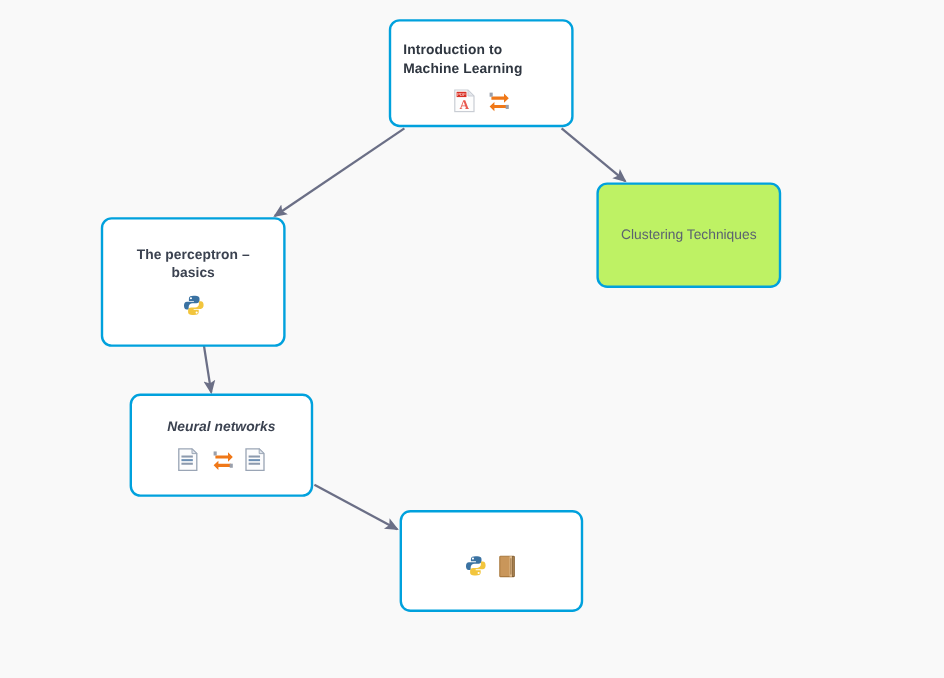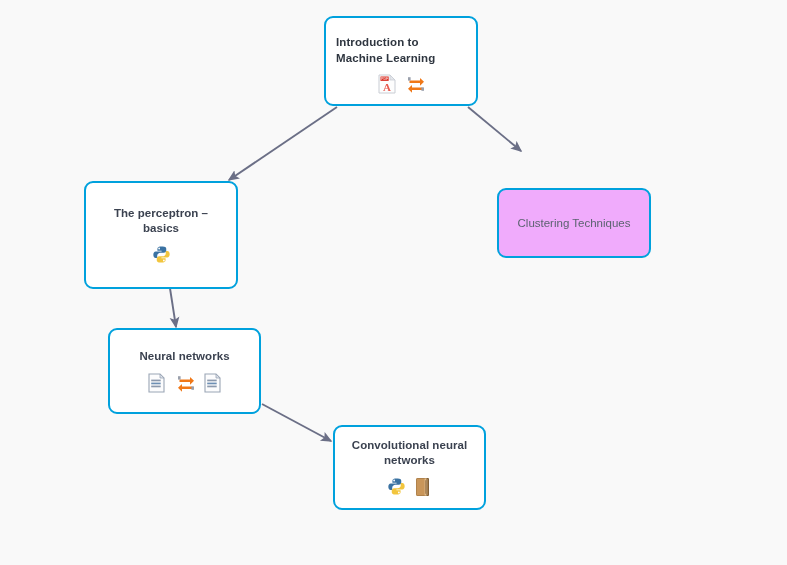--- a/index.html
+++ b/index.html
@@ -145,21 +145,21 @@
             <path d="M3.5 6.5 h10.5 v-2.6 l4 3.9 -4 3.9 v-2.6 h-10.5 z" fill="#f07818"></path>
             <path d="M16.5 13.5 h-10.5 v-2.6 l-4 3.9 4 3.9 v-2.6 h10.5 z" fill="#f07818"></path>
             <rect x="2" y="3.2" width="2.6" height="3.4" fill="#9aa0ac"></rect>
             <rect x="15.4" y="13.4" width="2.6" height="3.4" fill="#9aa0ac"></rect>
           </svg>
         </span>
       </div>
     </div>
   </div>
 
-  <div class="node align-plain" style="left: 497px; top: 152px; width: 154px; height: 70px; border-color: rgb(0, 161, 221); background: #f0abfc; margin-top: 36px;">
+  <div class="node align-plain" style="left: 497px; top: 152px; width: 154px; height: 88px; border-color: rgb(0, 161, 221); background: #bef264;">
     <div class="node-body">
       <div class="node-title">Clustering Techniques</div>
     </div>
   </div>
 
   <div class="node align-center" style="left: 84px; top: 181px; width: 154px; height: 108px; border-color: rgb(0, 161, 221); background: rgb(255, 255, 255);">
     <div class="node-body">
       <div class="node-title">The perceptron – basics</div>
       <div class="icon-row">
         <span class="icon">
@@ -167,21 +167,21 @@
             <path d="M9.9 1.6 c-2.4 0 -4.2 .6 -4.2 2.4 v2.1 h4.4 v.8 h-6.1 c-1.7 0 -2.6 1.4 -2.6 3.4 c0 2 .8 3.4 2.5 3.4 h1.6 v-2.4 c0 -1.8 1.5 -3.2 3.3 -3.2 h3.6 c1.5 0 2.6 -1 2.6 -2.4 v-1.7 c0 -1.6 -1.5 -2.4 -3.6 -2.4 z" fill="#3a72a2"></path>
             <circle cx="7.5" cy="3.7" r=".95" fill="#ffffff"></circle>
             <path d="M10.1 18.4 c2.4 0 4.2 -.6 4.2 -2.4 v-2.1 h-4.4 v-.8 h6.1 c1.7 0 2.6 -1.4 2.6 -3.4 c0 -2 -.8 -3.4 -2.5 -3.4 h-1.6 v2.4 c0 1.8 -1.5 3.2 -3.3 3.2 h-3.6 c-1.5 0 -2.6 1 -2.6 2.4 v1.7 c0 1.6 1.5 2.4 3.6 2.4 z" fill="#f2c53d"></path>
             <circle cx="12.5" cy="16.3" r=".95" fill="#ffffff"></circle>
           </svg>
         </span>
       </div>
     </div>
   </div>
 
-  <div class="node align-center" style="left: 108px; top: 328px; width: 153px; height: 86px; border-color: rgb(0, 161, 221); background: rgb(255, 255, 255);">
+  <div class="node align-center" style="left: 108px; top: 328px; width: 153px; height: 86px; border-color: rgb(0, 161, 221); background: rgb(255, 255, 255); font-style: italic;">
     <div class="node-body">
       <div class="node-title">Neural networks</div>
       <div class="icon-row">
         <span class="icon">
           <svg width="17" height="20" viewBox="0 0 17 20">
             <path d="M1 1 h11 l4 4 v14 h-15 z" fill="#fcfcfd" stroke="#9aa5b5" stroke-width="1.1"></path>
             <path d="M12 1 l4 4 h-4 z" fill="#dde2ea" stroke="#9aa5b5" stroke-width="0.8"></path>
             <rect x="3.2" y="6.6" width="9.5" height="1.7" fill="#8c99ad"></rect>
             <rect x="3.2" y="9.6" width="9.5" height="1.7" fill="#6d8fb4"></rect>
             <rect x="3.2" y="12.6" width="9.5" height="1.7" fill="#8c99ad"></rect>
@@ -203,21 +203,20 @@
             <rect x="3.2" y="9.6" width="9.5" height="1.7" fill="#6d8fb4"></rect>
             <rect x="3.2" y="12.6" width="9.5" height="1.7" fill="#8c99ad"></rect>
           </svg>
         </span>
       </div>
     </div>
   </div>
 
   <div class="node align-center" style="left: 333px; top: 425px; width: 153px; height: 85px; border-color: rgb(0, 161, 221); background: rgb(255, 255, 255);">
     <div class="node-body">
-      <div class="node-title">Convolutional neural networks</div>
       <div class="icon-row">
         <span class="icon">
           <svg width="19" height="19" viewBox="0 0 20 20">
             <path d="M9.9 1.6 c-2.4 0 -4.2 .6 -4.2 2.4 v2.1 h4.4 v.8 h-6.1 c-1.7 0 -2.6 1.4 -2.6 3.4 c0 2 .8 3.4 2.5 3.4 h1.6 v-2.4 c0 -1.8 1.5 -3.2 3.3 -3.2 h3.6 c1.5 0 2.6 -1 2.6 -2.4 v-1.7 c0 -1.6 -1.5 -2.4 -3.6 -2.4 z" fill="#3a72a2"></path>
             <circle cx="7.5" cy="3.7" r=".95" fill="#ffffff"></circle>
             <path d="M10.1 18.4 c2.4 0 4.2 -.6 4.2 -2.4 v-2.1 h-4.4 v-.8 h6.1 c1.7 0 2.6 -1.4 2.6 -3.4 c0 -2 -.8 -3.4 -2.5 -3.4 h-1.6 v2.4 c0 1.8 -1.5 3.2 -3.3 3.2 h-3.6 c-1.5 0 -2.6 1 -2.6 2.4 v1.7 c0 1.6 1.5 2.4 3.6 2.4 z" fill="#f2c53d"></path>
             <circle cx="12.5" cy="16.3" r=".95" fill="#ffffff"></circle>
           </svg>
         </span>
         <span class="icon">

